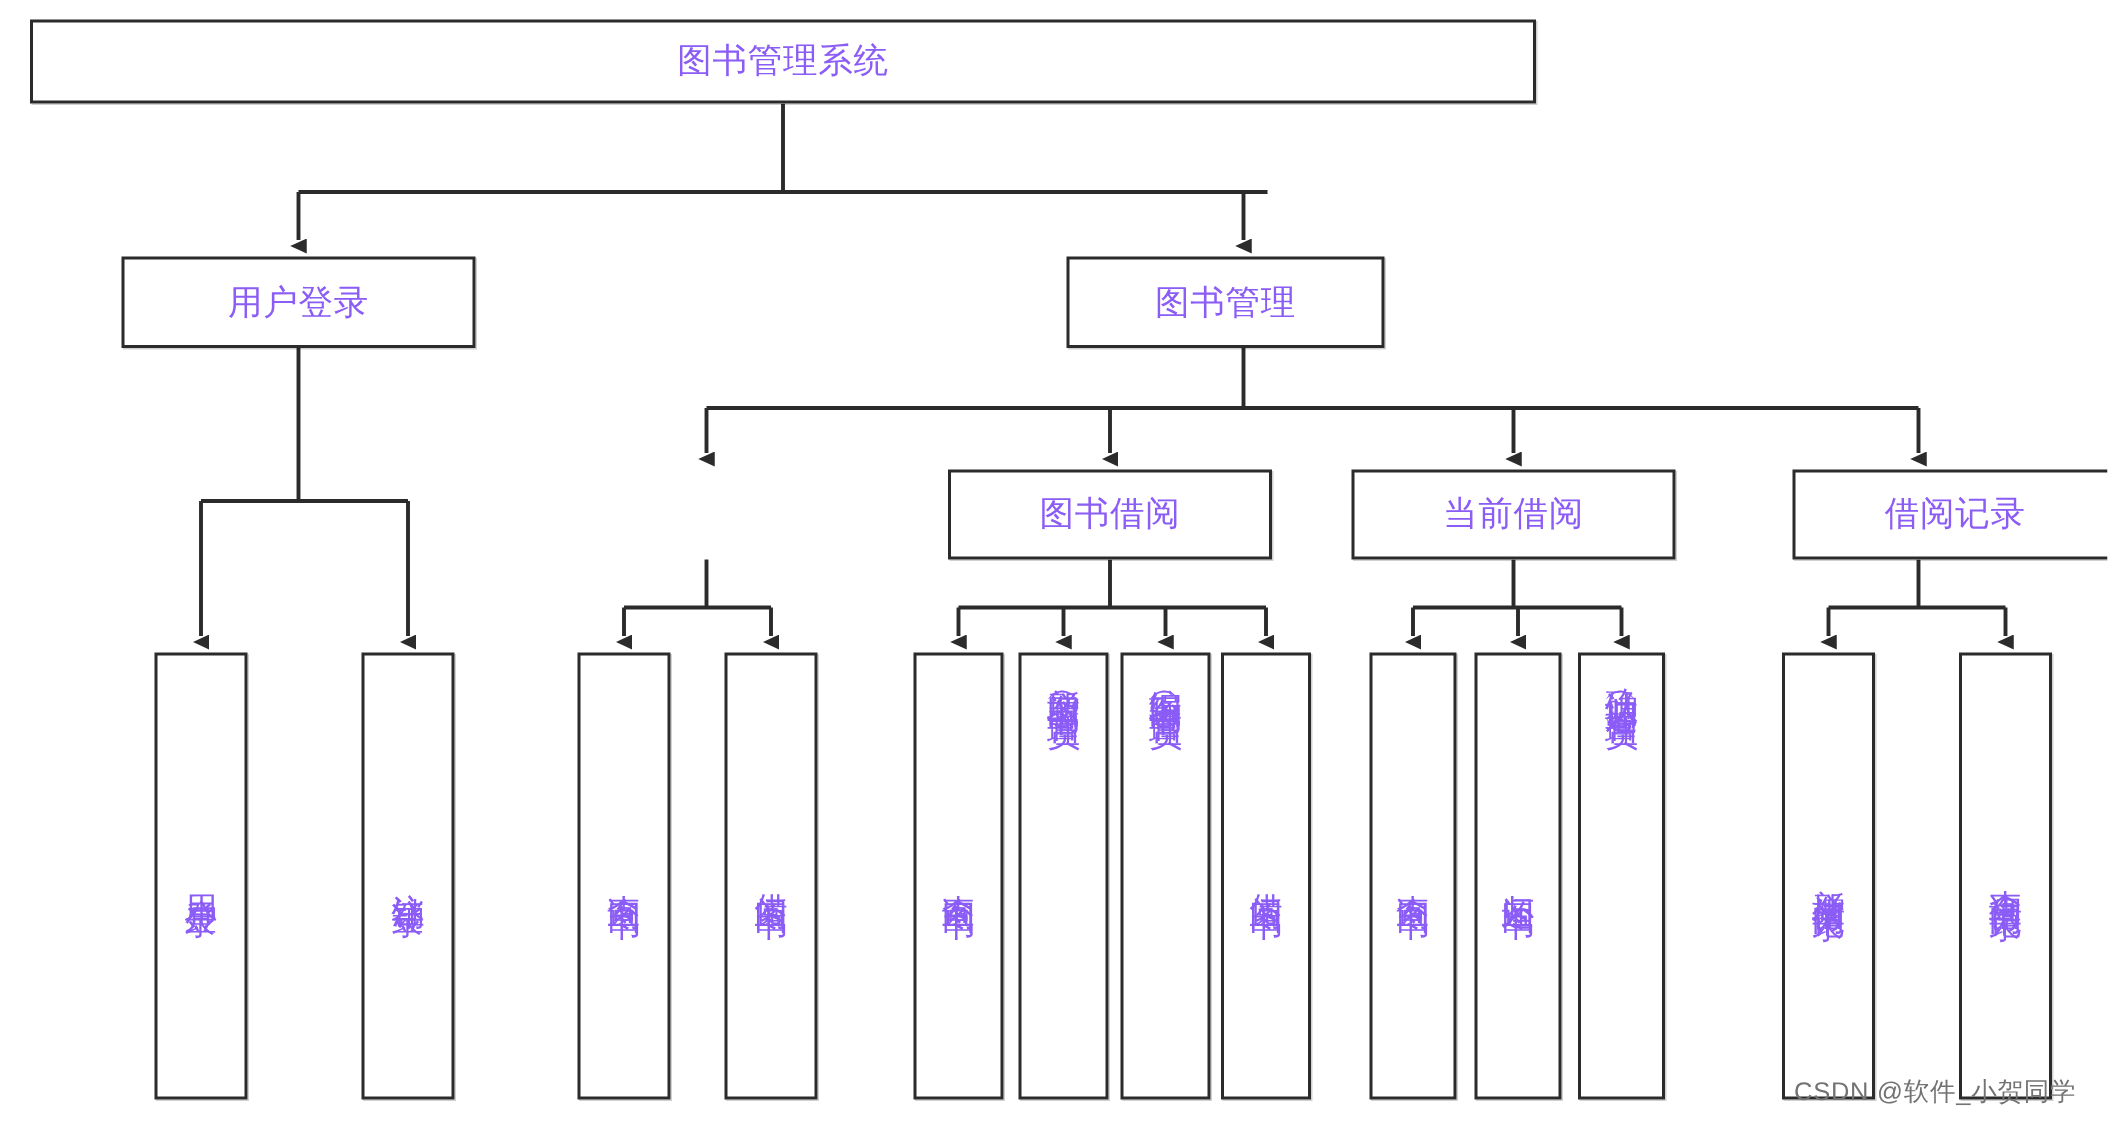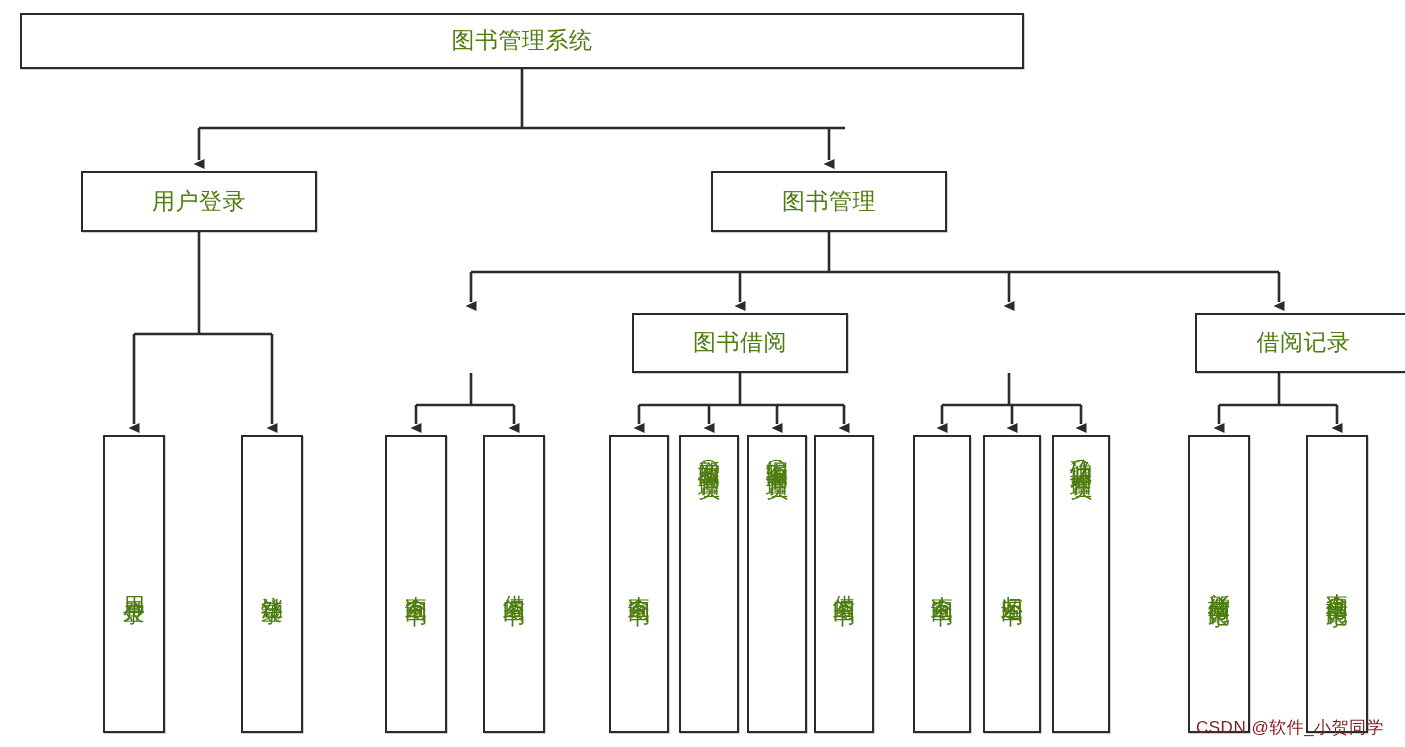--- a/index.html
+++ b/index.html
@@ -26,21 +26,21 @@
     pointer-events: none;
   }
   .node {
     position: absolute;
     box-sizing: border-box;
     background: #ffffff;
     border: 2.5px solid #2b2b2b;
     display: flex;
     align-items: center;
     justify-content: center;
-    color: #4d7c0f;
+    color: #8b5cf6;
     box-shadow: 1px 1px 0 rgba(0,0,0,0.18);
   }
   .node-label {
     display: block;
     text-align: center;
     line-height: 1.18;
     letter-spacing: 0.5px;
   }
   .node.horizontal .node-label {
     writing-mode: horizontal-tb;
@@ -55,21 +55,21 @@
     text-orientation: upright;
     font-size: 22px;
     letter-spacing: 3px;
     margin-top: 0;
   }
   .node.vertical.centered {
     align-items: center;
   }
   .watermark {
     position: absolute;
-    color: #7f1d1d;
+    color: #737373;
     font-size: 17px;
     white-space: nowrap;
     letter-spacing: 0.5px;
   }
 </style>
 </head>
 <body>
 
 <div id="canvas">
 
@@ -123,26 +123,29 @@
     </g>
   </svg>
 
   <div class="node horizontal" style="left: 20px; top: 13px; width: 1004px; height: 56px;">
     <span class="node-label">图书管理系统</span>
   </div>
 
   <div class="node horizontal" style="left: 81px; top: 171px; width: 236px; height: 61px;">
     <span class="node-label">用户登录</span>
   </div>
-  <div class="node horizontal" style="left: 711px; top: 171px; width: 236px; height: 61px;">
+  <div class="node horizontal" style="left: 711px; top: 171px; width: 212px; height: 61px;">
     <span class="node-label">图书管理</span>
   </div>
 
   <div class="node horizontal" style="left: 632px; top: 313px; width: 216px; height: 60px; justify-content: center;">
     <span class="node-label">图书借阅</span>
+  </div>
+  <div class="node horizontal" style="left: 901px; top: 313px; width: 216px; height: 60px;">
+    <span class="node-label">当前借阅</span>
   </div>
   <div class="node horizontal" style="left: 1171px; top: 313px; width: 217px; height: 60px; margin-left: 24px;">
     <span class="node-label">借阅记录</span>
   </div>
 
   <div class="node vertical centered" style="left: 103px; top: 435px; width: 62px; height: 298px;">
     <span class="node-label">用户登录</span>
   </div>
   <div class="node vertical centered" style="left: 241px; top: 435px; width: 62px; height: 298px;">
     <span class="node-label">注销登录</span>

